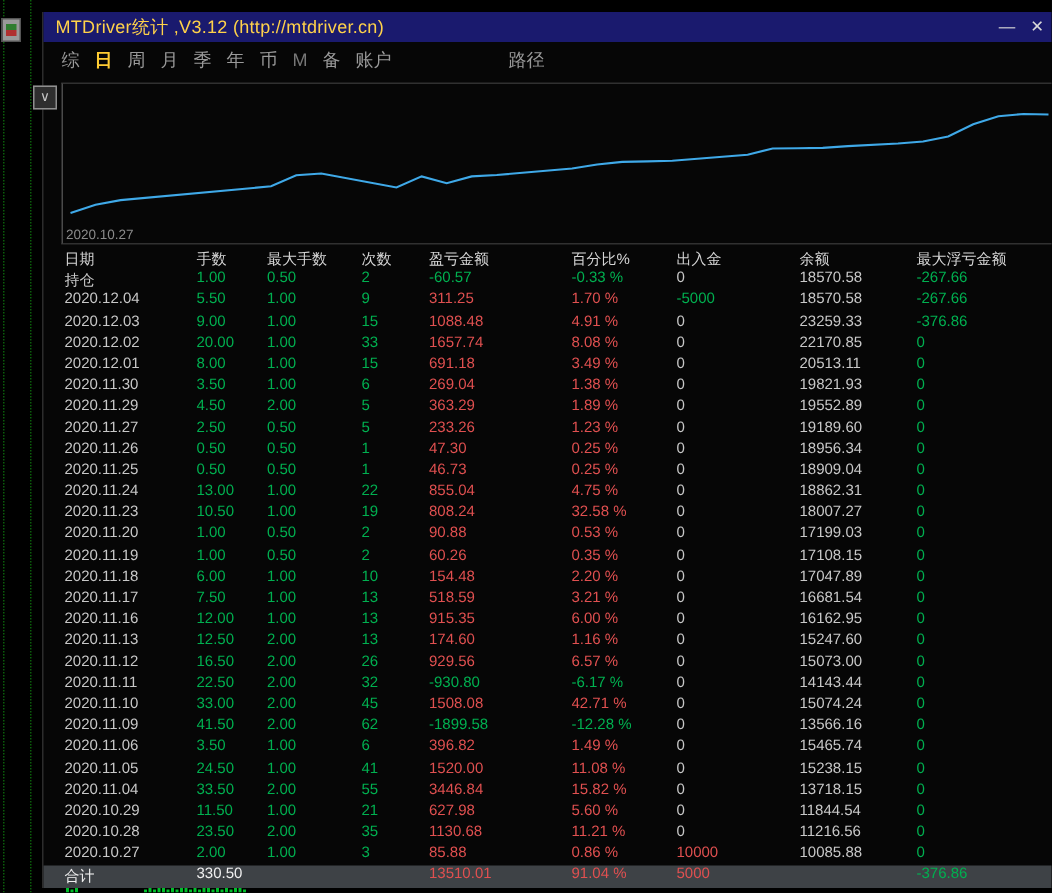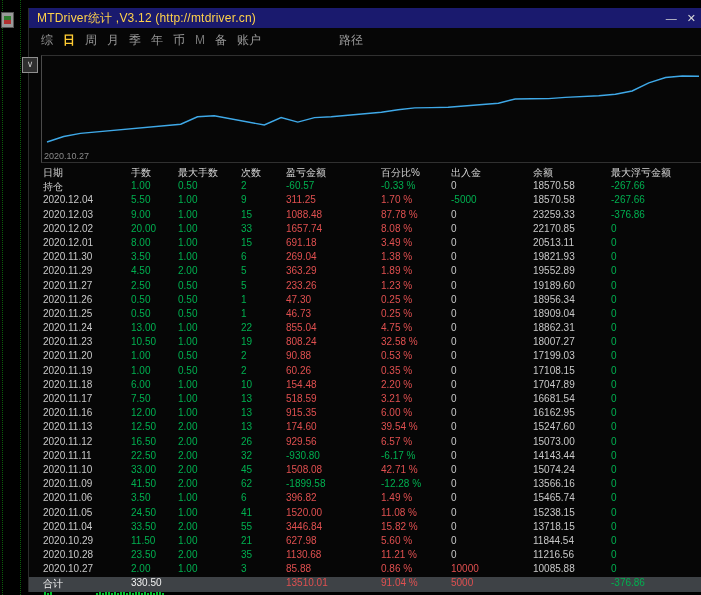--- a/index.html
+++ b/index.html
@@ -142,21 +142,21 @@
         <span class="col-io c-green">-5000</span>
         <span class="col-bal c-gray">18570.58</span>
         <span class="col-mf c-green">-267.66</span>
       </div>
       <div class="trow">
         <span class="col-date c-gray">2020.12.03</span>
         <span class="col-lots c-green">9.00</span>
         <span class="col-max c-green">1.00</span>
         <span class="col-count c-green">15</span>
         <span class="col-pl c-red">1088.48</span>
-        <span class="col-pct c-red">87.78 %</span>
+        <span class="col-pct c-red">4.91 %</span>
         <span class="col-io c-gray">0</span>
         <span class="col-bal c-gray">23259.33</span>
         <span class="col-mf c-green">-376.86</span>
       </div>
       <div class="trow">
         <span class="col-date c-gray">2020.12.02</span>
         <span class="col-lots c-green">20.00</span>
         <span class="col-max c-green">1.00</span>
         <span class="col-count c-green">33</span>
         <span class="col-pl c-red">1657.74</span>
@@ -307,21 +307,21 @@
         <span class="col-io c-gray">0</span>
         <span class="col-bal c-gray">16162.95</span>
         <span class="col-mf c-green">0</span>
       </div>
       <div class="trow">
         <span class="col-date c-gray">2020.11.13</span>
         <span class="col-lots c-green">12.50</span>
         <span class="col-max c-green">2.00</span>
         <span class="col-count c-green">13</span>
         <span class="col-pl c-red">174.60</span>
-        <span class="col-pct c-red">39.54 %</span>
+        <span class="col-pct c-red">1.16 %</span>
         <span class="col-io c-gray">0</span>
         <span class="col-bal c-gray">15247.60</span>
         <span class="col-mf c-green">0</span>
       </div>
       <div class="trow">
         <span class="col-date c-gray">2020.11.12</span>
         <span class="col-lots c-green">16.50</span>
         <span class="col-max c-green">2.00</span>
         <span class="col-count c-green">26</span>
         <span class="col-pl c-red">929.56</span>

